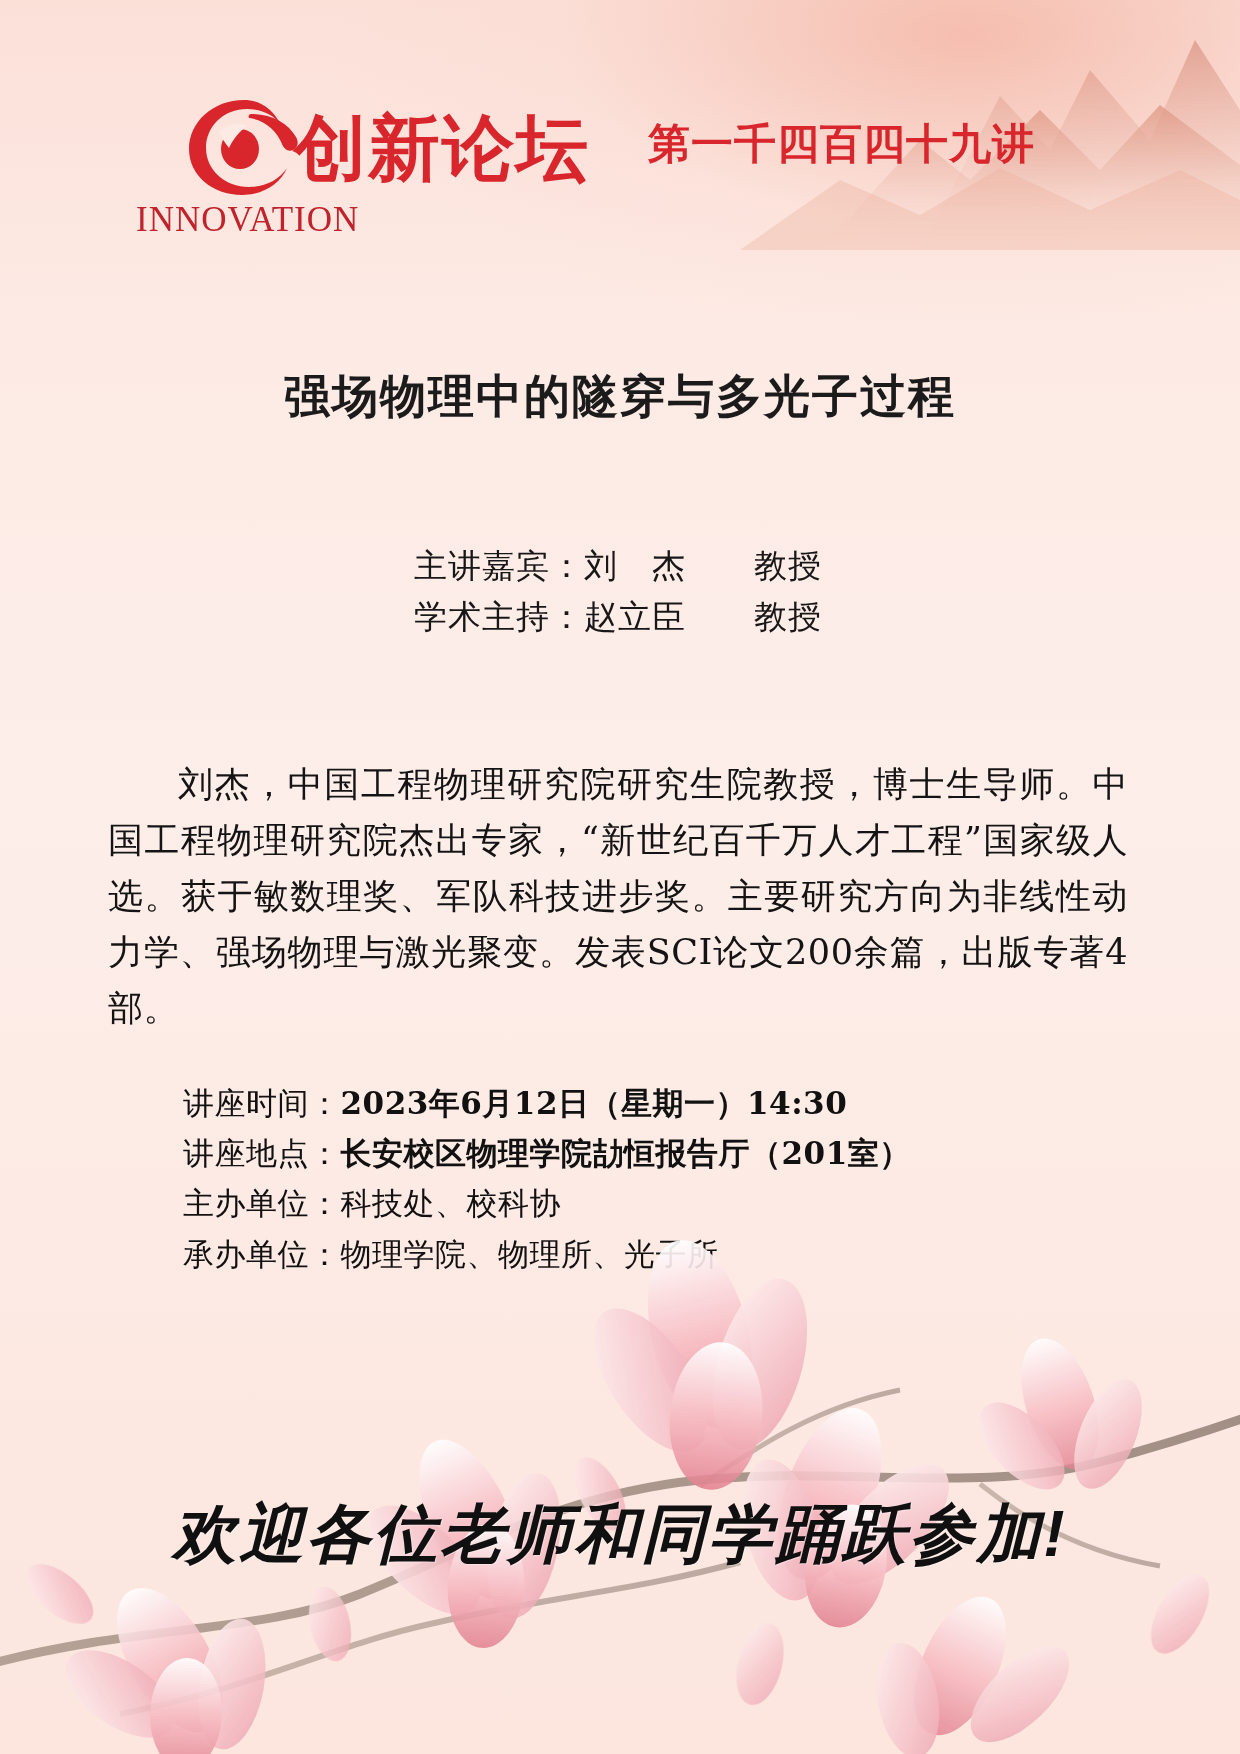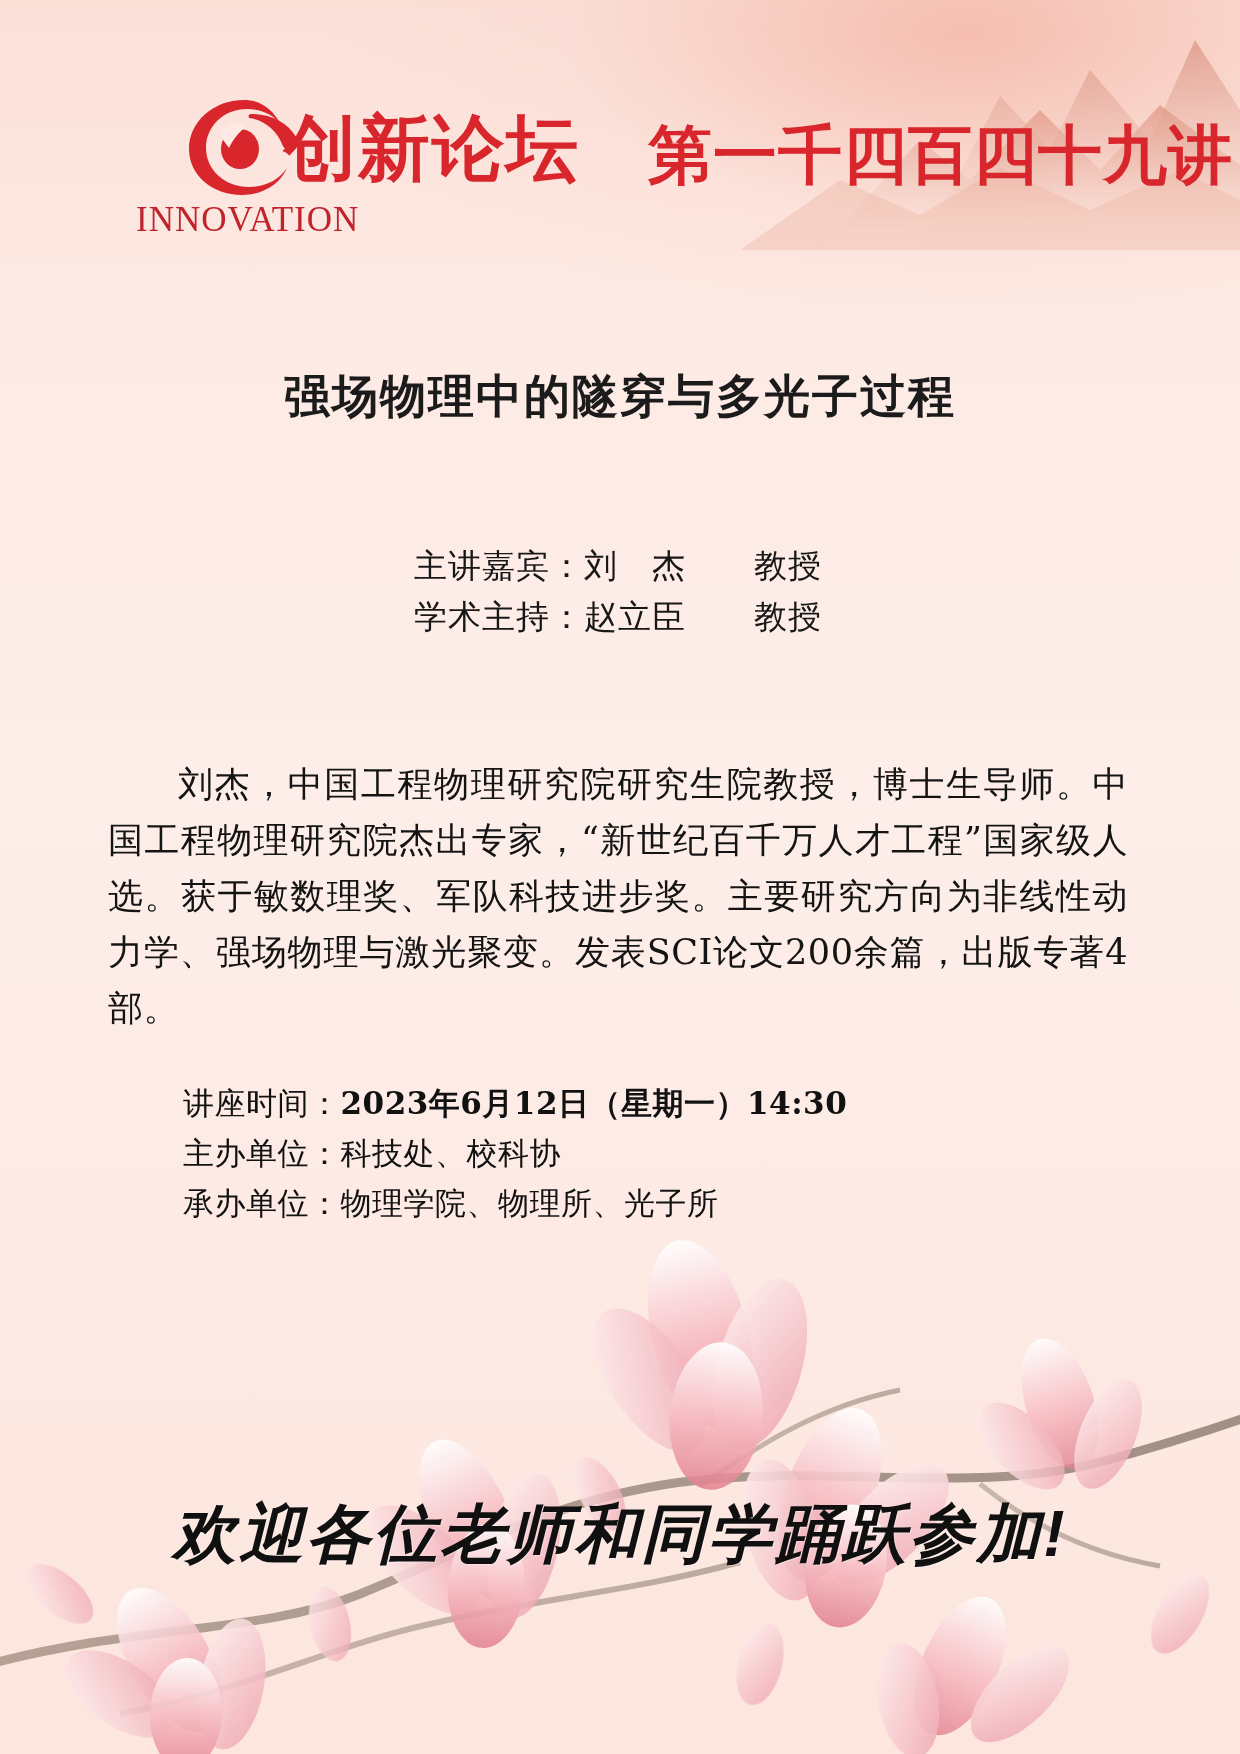--- a/index.html
+++ b/index.html
@@ -54,37 +54,37 @@
   }
   .logo-en {
     font-family: "Liberation Serif", serif;
     font-size: 35px;
     letter-spacing: 1px;
     color: #c0232b;
     font-weight: 400;
   }
   .title-main {
     position: absolute;
-    left: 148px;
+    left: 158px;
     top: 16px;
     font-family: "DejaVu Serif", serif;
     font-weight: bold;
     font-size: 72px;
     line-height: 1;
     color: #d8262c;
     letter-spacing: 2px;
     white-space: nowrap;
   }
   .title-sub {
     position: absolute;
     left: 512px;
     top: 27px;
     font-family: "DejaVu Serif", serif;
     font-weight: bold;
-    font-size: 64px;
+    font-size: 42px;
     line-height: 1;
     color: #d8262c;
     letter-spacing: 1px;
     white-space: nowrap;
   }
 
   
   .lecture-title {
     position: absolute;
     top: 366px;
@@ -219,20 +219,23 @@
     <div class="speaker-line">主讲嘉宾：刘　杰　　教授</div>
     <div class="speaker-line">学术主持：赵立臣　　教授</div>
   </div>
 
   <div class="bio">刘杰，中国工程物理研究院研究生院教授，博士生导师。中国工程物理研究院杰出专家，“新世纪百千万人才工程”国家级人选。获于敏数理奖、军队科技进步奖。主要研究方向为非线性动力学、强场物理与激光聚变。发表SCI论文200余篇，出版专著4部。</div>
 
   <div class="info">
     <div class="info-row">
       <span class="label">讲座时间：</span><span class="value">2023年6月12日（星期一）14:30</span>
     </div>
+    <div class="info-row">
+      <span class="label">讲座地点：</span><span class="value">长安校区物理学院劼恒报告厅（201室）</span>
+    </div>
     <div class="info-row plain">
       <span class="label">主办单位：</span><span class="value">科技处、校科协</span>
     </div>
     <div class="info-row plain">
       <span class="label">承办单位：</span><span class="value">物理学院、物理所、光子所</span>
     </div>
   </div>
 
   <svg class="flowers" viewBox="0 0 1240 560" preserveAspectRatio="none">
     <defs>

